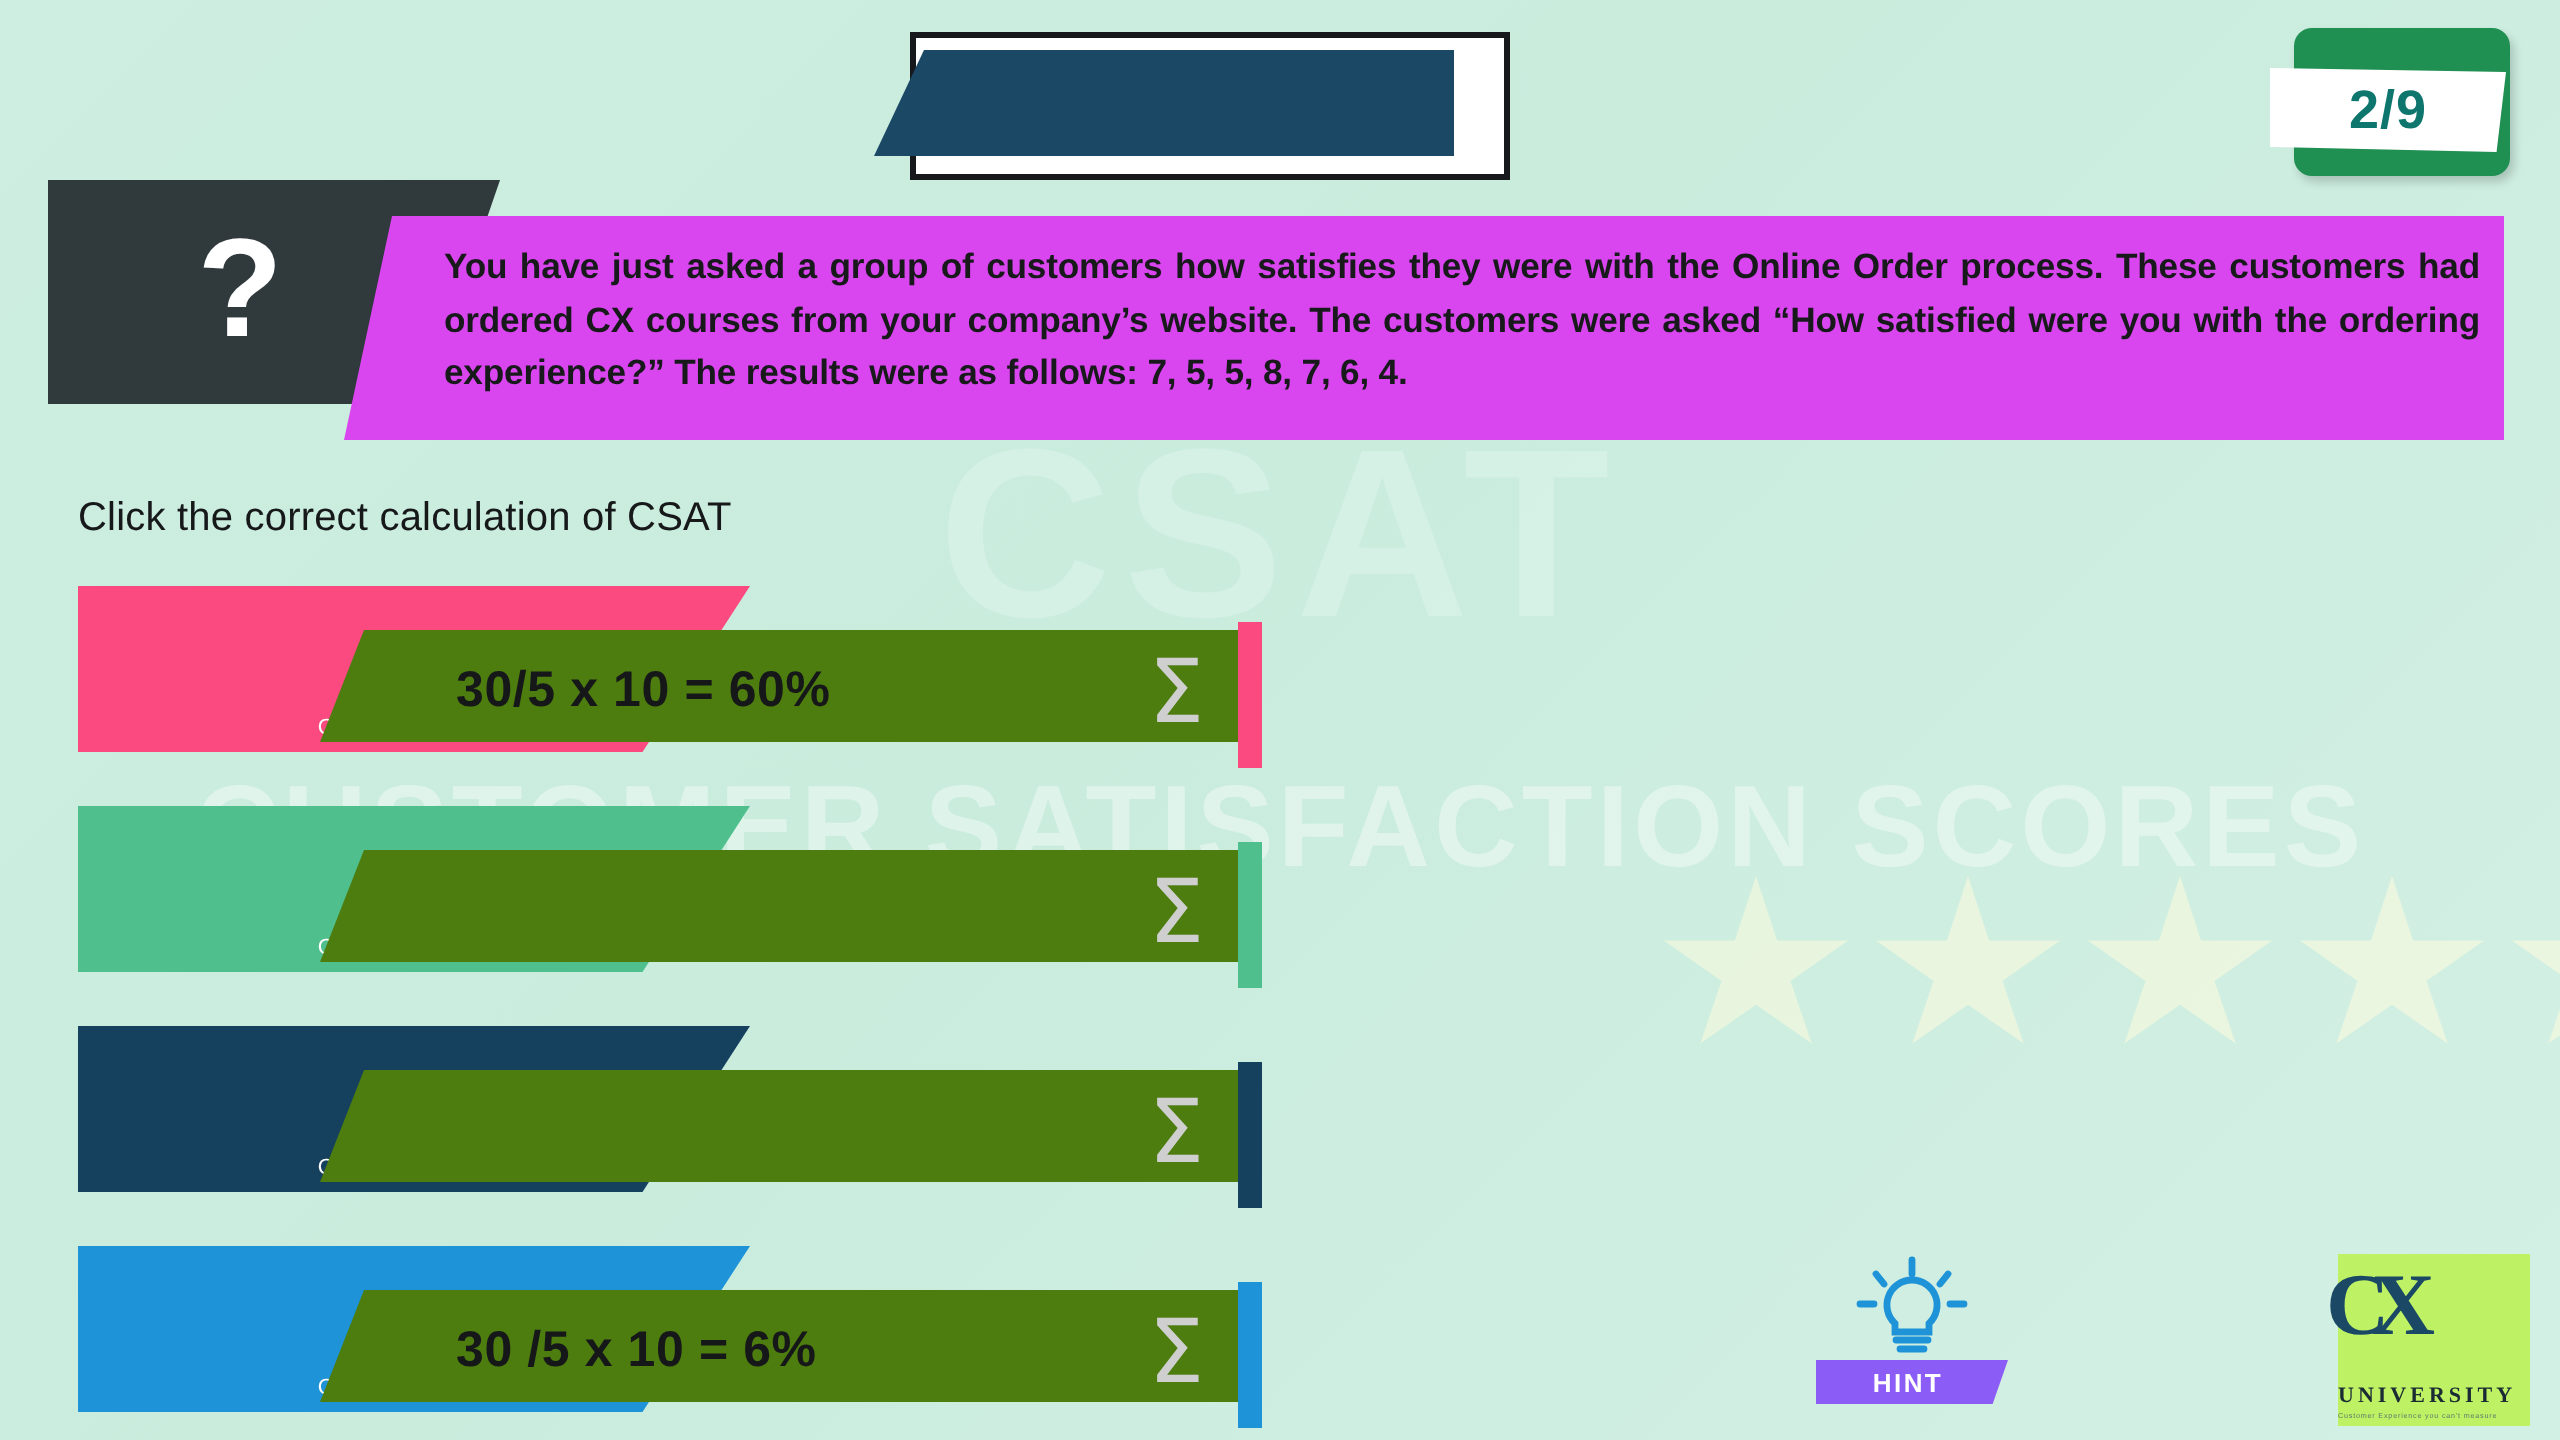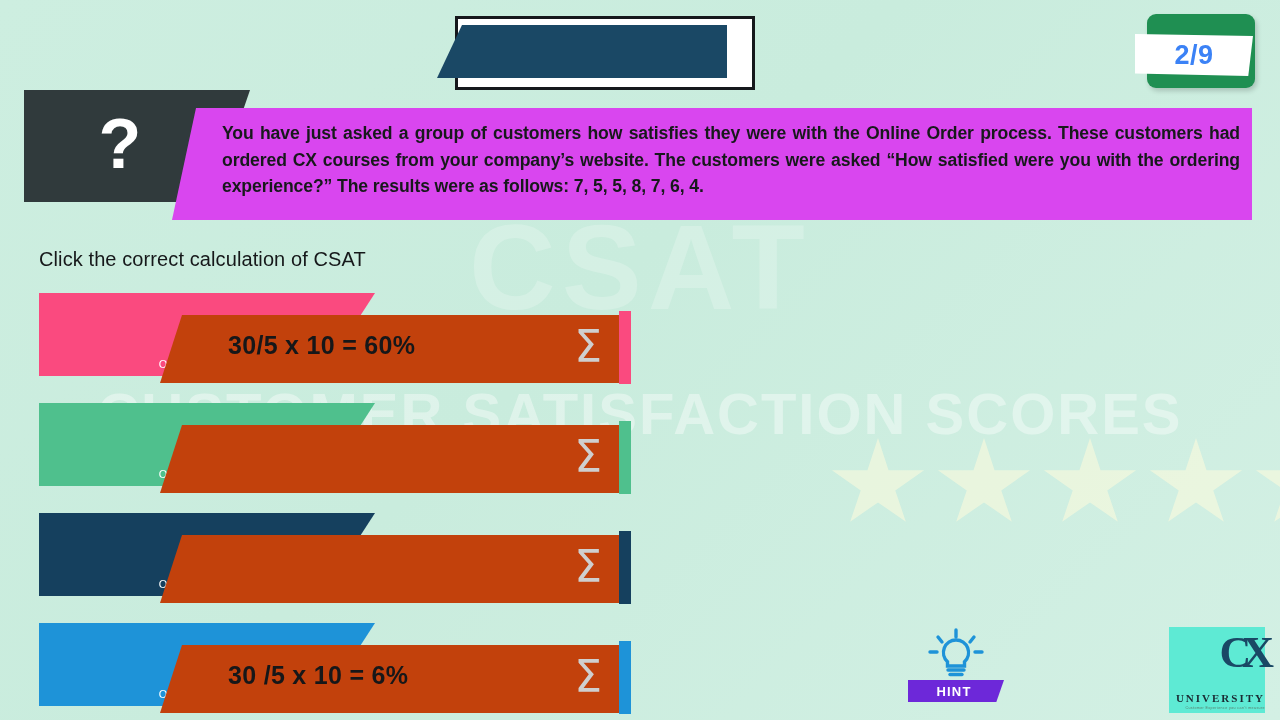--- a/index.html
+++ b/index.html
@@ -114,21 +114,21 @@
     position: absolute;
     left: 0; top: 24px;
     width: 118px; height: 42px;
     background: #ffffff;
     clip-path: polygon(0 0, 100% 2px, 96% 100%, 0 94%);
     display: flex;
     align-items: center;
     justify-content: center;
   }
   .badge-text {
-    color: #3b82f6;
+    color: #0f766e;
     font-size: 27px;
     font-weight: bold;
     letter-spacing: 0.5px;
   }
 
   
   .q-card {
     position: absolute;
     left: 24px; top: 90px;
     width: 1228px; height: 112px;
@@ -212,22 +212,22 @@
     line-height: 1.05;
   }
   .opt-word {
     font-size: 11px;
     letter-spacing: 3px;
     margin-top: 2px;
   }
   .opt-card {
     position: absolute;
     left: 160px; top: 22px;
-    width: 470px; height: 68px;
-    background: #c2410c;
+    width: 470px; height: 56px;
+    background: #4d7c0f;
     clip-path: polygon(22px 0, 100% 0, 100% 100%, 0 100%);
     box-shadow: 2px 3px 5px rgba(0,0,0,0.13);
   }
   .opt-answer {
     position: absolute;
     left: 68px; top: 16px;
     font-size: 25px;
     font-weight: bold;
     color: #161719;
     letter-spacing: 0.3px;
@@ -258,44 +258,44 @@
     left: 908px; top: 628px;
     width: 96px;
     z-index: 6;
     text-align: center;
   }
   .hint-bulb { display: block; margin: 0 auto; }
   .hint-banner {
     position: relative;
     margin-top: 2px;
     height: 22px;
-    background: #6d28d9;
+    background: #8b5cf6;
     clip-path: polygon(0 0, 100% 0, 92% 100%, 0 100%);
     display: flex;
     align-items: center;
     justify-content: center;
   }
   .hint-label {
     color: #ffffff;
     font-size: 13px;
     font-weight: bold;
     letter-spacing: 1.2px;
     margin-right: 4px;
   }
 
   
   .logo {
     position: absolute;
     right: 15px; bottom: 7px;
     width: 96px; height: 86px;
-    background: #5eead4;
+    background: #bef264;
     z-index: 6;
     display: flex;
     flex-direction: column;
-    align-items: flex-end;
+    align-items: flex-start;
     justify-content: center;
     padding-top: 2px;
   }
   .logo-mono {
     font-family: "Liberation Serif", serif;
     font-size: 44px;
     font-weight: bold;
     color: #1a4865;
     line-height: 0.95;
     letter-spacing: -9px;

